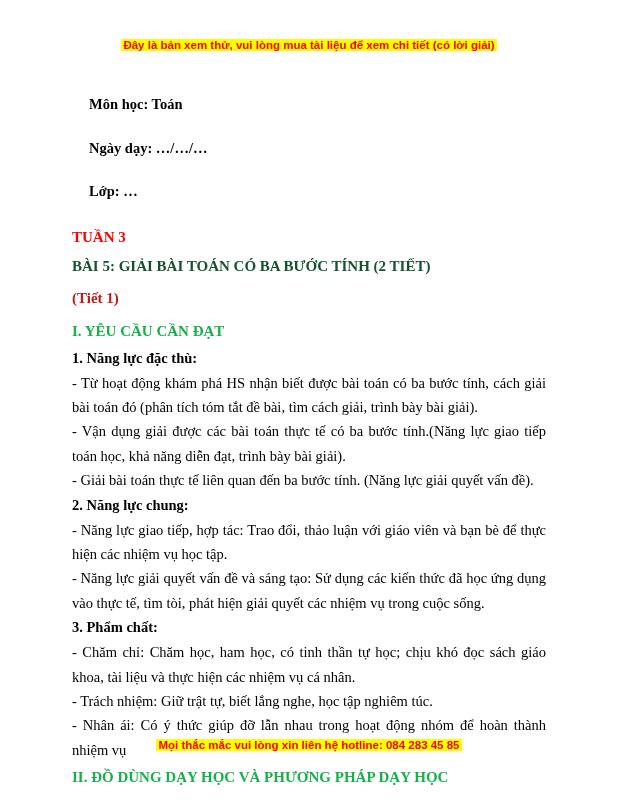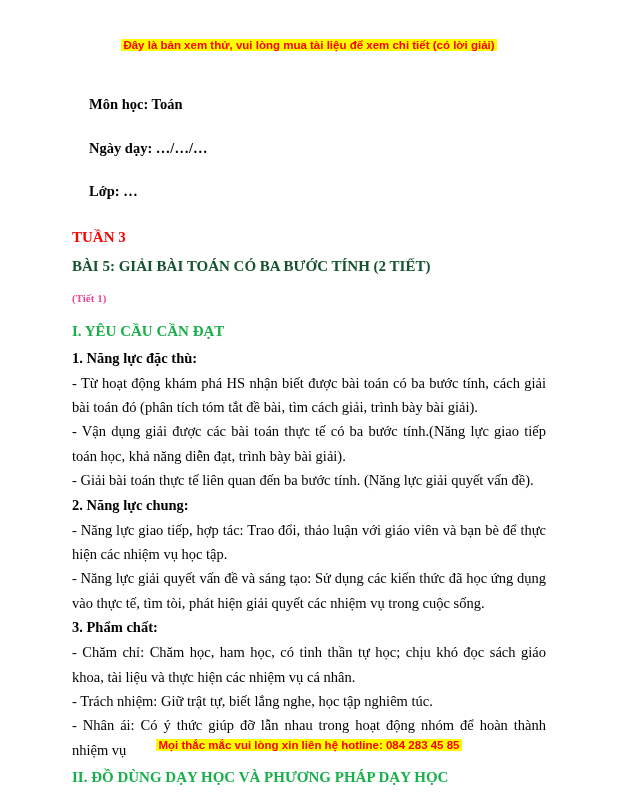--- a/index.html
+++ b/index.html
@@ -59,22 +59,22 @@
       line-height: 30px;
       margin-top: 1px;
     }
     .bai {
       color: #14532d;
       font-size: 15px;
       height: 28px;
       line-height: 28px;
     }
     .tiet {
-      color: #ec4899;
-      font-size: 11px;
+      color: #b91c1c;
+      font-size: 15px;
       height: 36px;
       line-height: 36px;
     }
     .section-heading {
       color: #18b04a;
       font-weight: bold;
       font-size: 15px;
       margin: 0;
       height: 30px;
       line-height: 30px;

